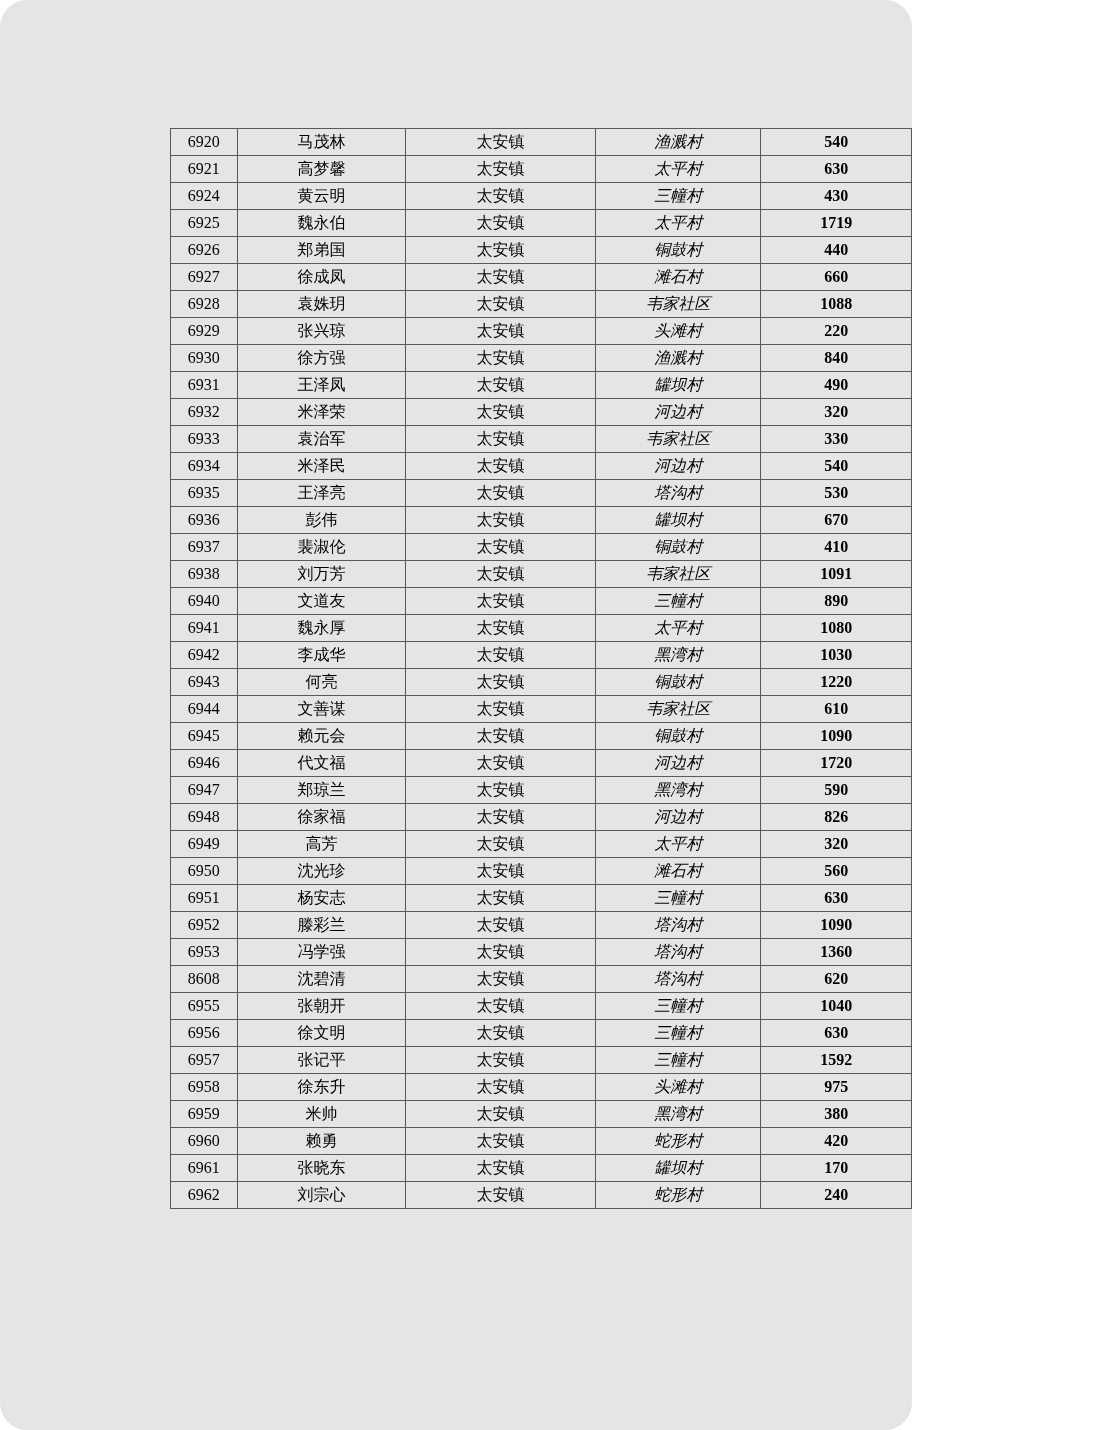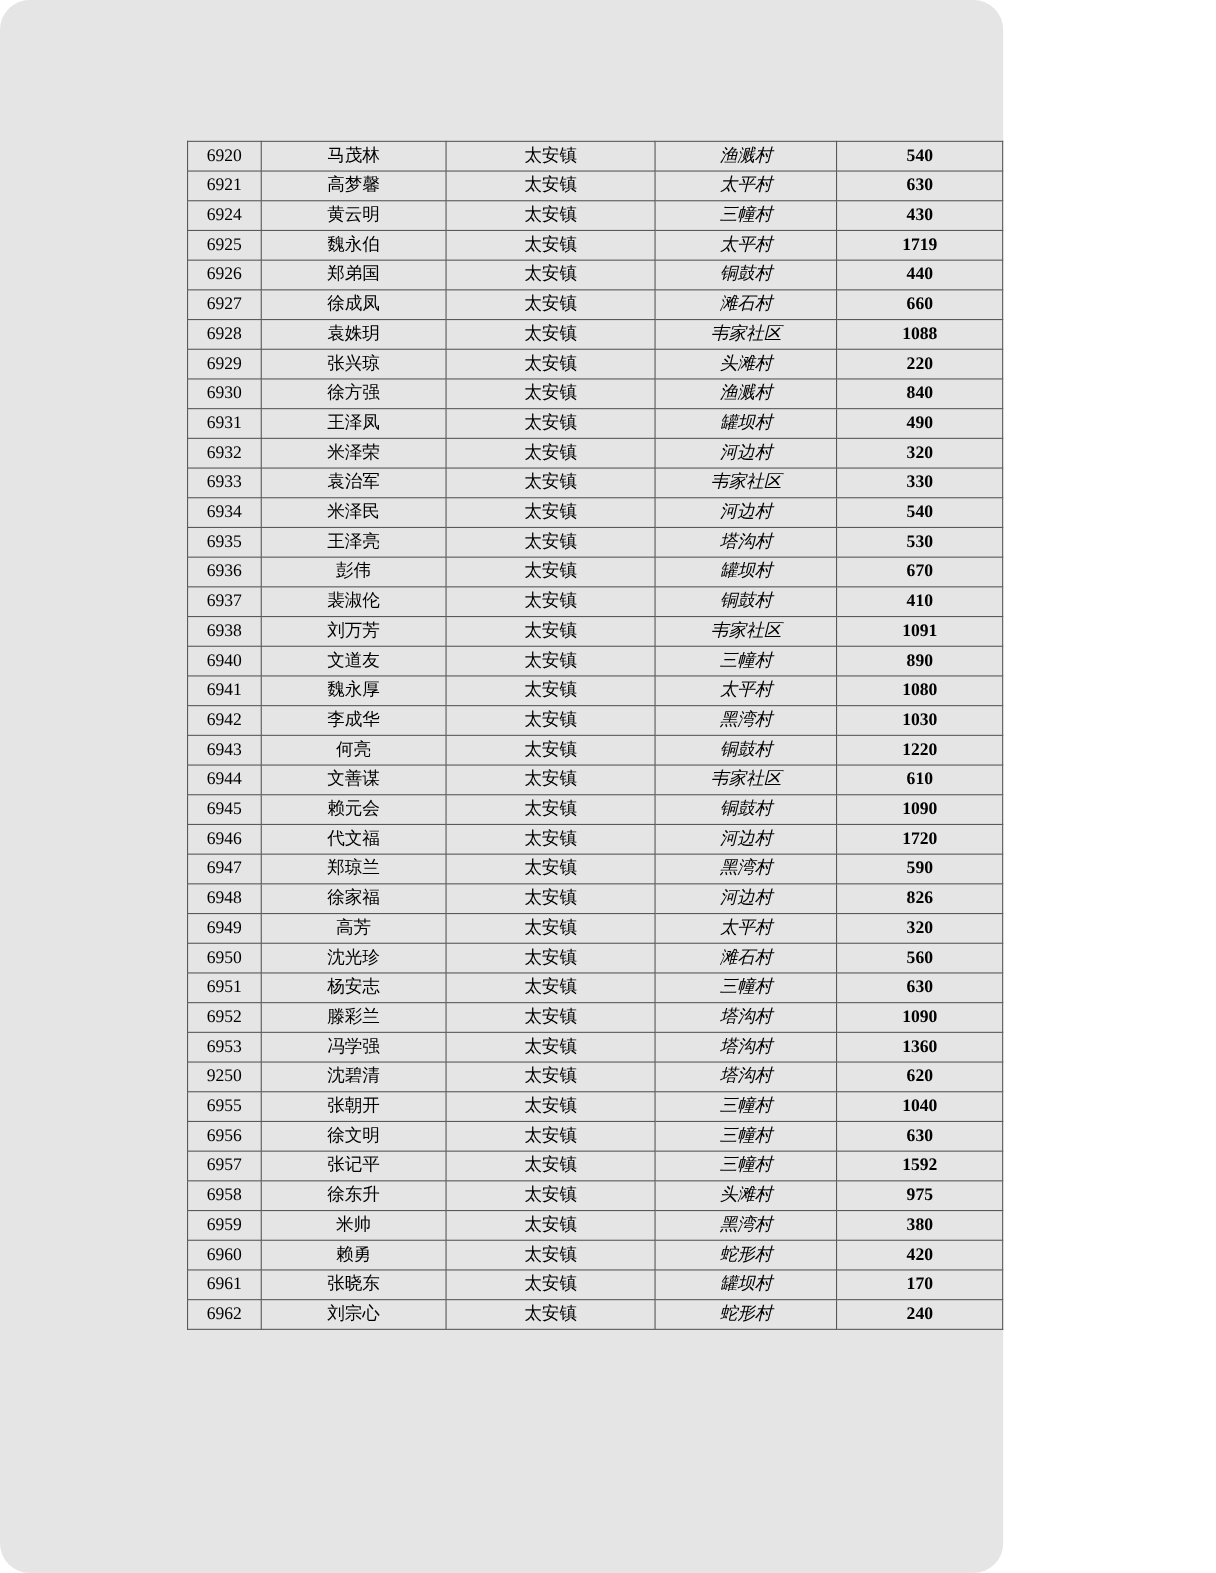--- a/index.html
+++ b/index.html
@@ -264,21 +264,21 @@
           <td class="col-amount">1090</td>
         </tr>
         <tr>
           <td class="col-id">6953</td>
           <td class="col-name">冯学强</td>
           <td class="col-town">太安镇</td>
           <td class="col-village">塔沟村</td>
           <td class="col-amount">1360</td>
         </tr>
         <tr>
-          <td class="col-id">9250</td>
+          <td class="col-id">8608</td>
           <td class="col-name">沈碧清</td>
           <td class="col-town">太安镇</td>
           <td class="col-village">塔沟村</td>
           <td class="col-amount">620</td>
         </tr>
         <tr>
           <td class="col-id">6955</td>
           <td class="col-name">张朝开</td>
           <td class="col-town">太安镇</td>
           <td class="col-village">三幢村</td>

